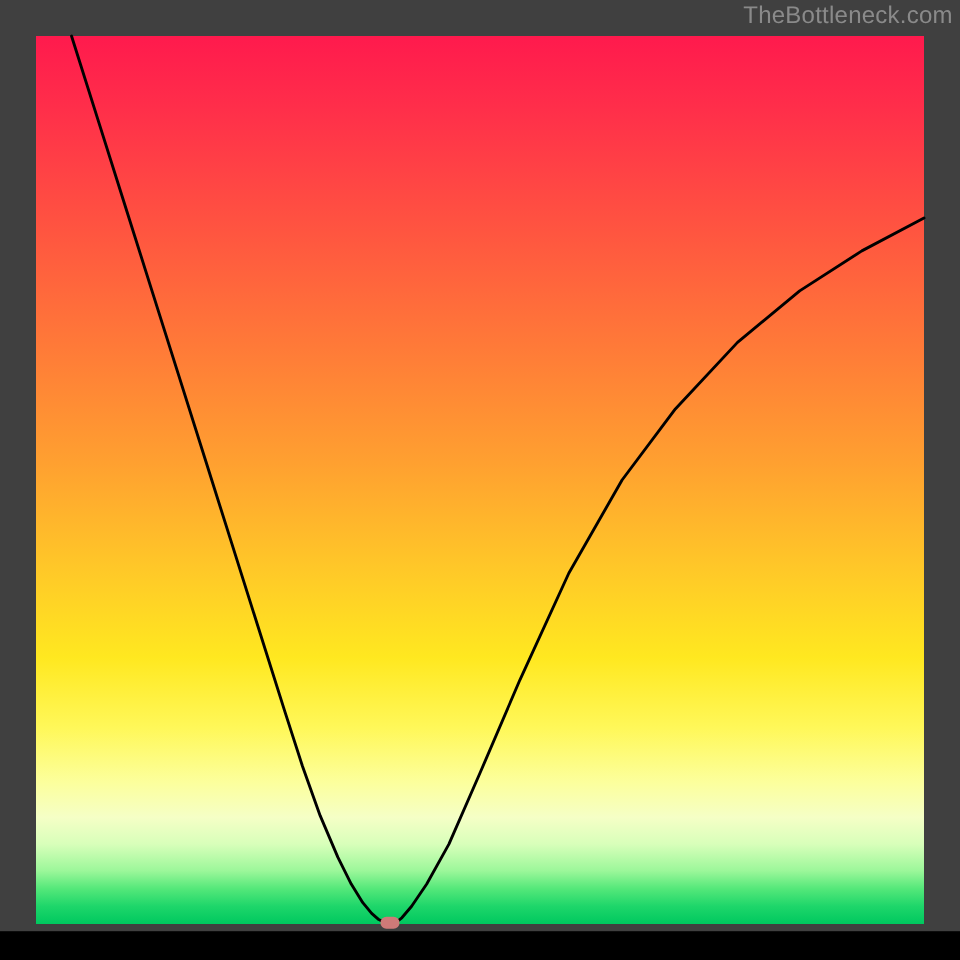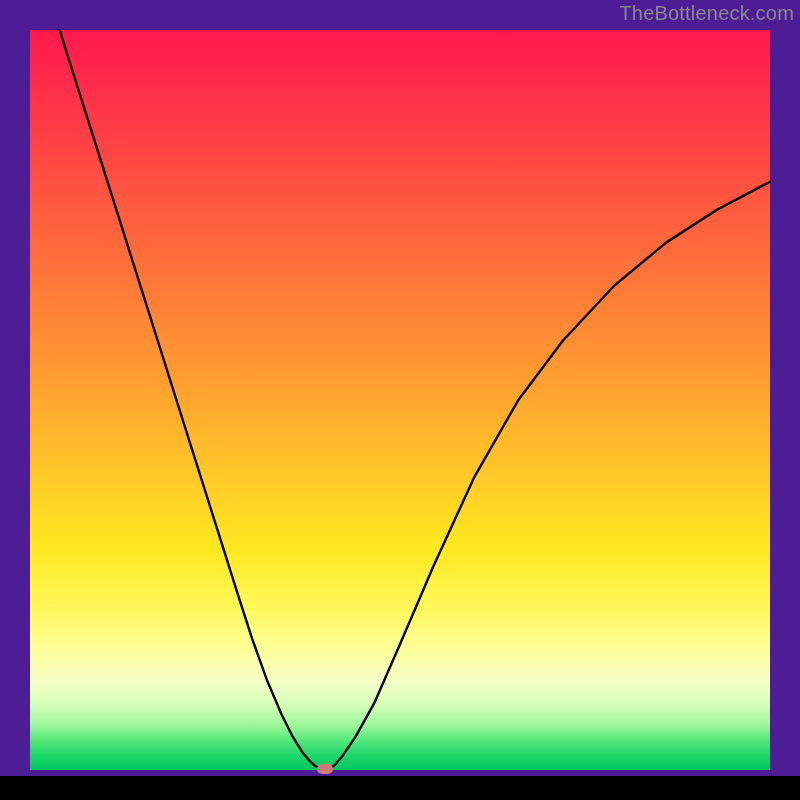--- a/index.html
+++ b/index.html
@@ -8,21 +8,21 @@
     width: 800px;
     height: 800px;
     background: #000;
     overflow: hidden;
     font-family: Arial, Helvetica, sans-serif;
   }
   .frame {
     position: relative;
     width: 800px;
     height: 776px;
-    background: #4c1d95;
+    background: #404040;
   }
   .plot-area {
     position: absolute;
     left: 30px;
     top: 30px;
     width: 740px;
     height: 740px;
     
     background: linear-gradient(
       to bottom,

